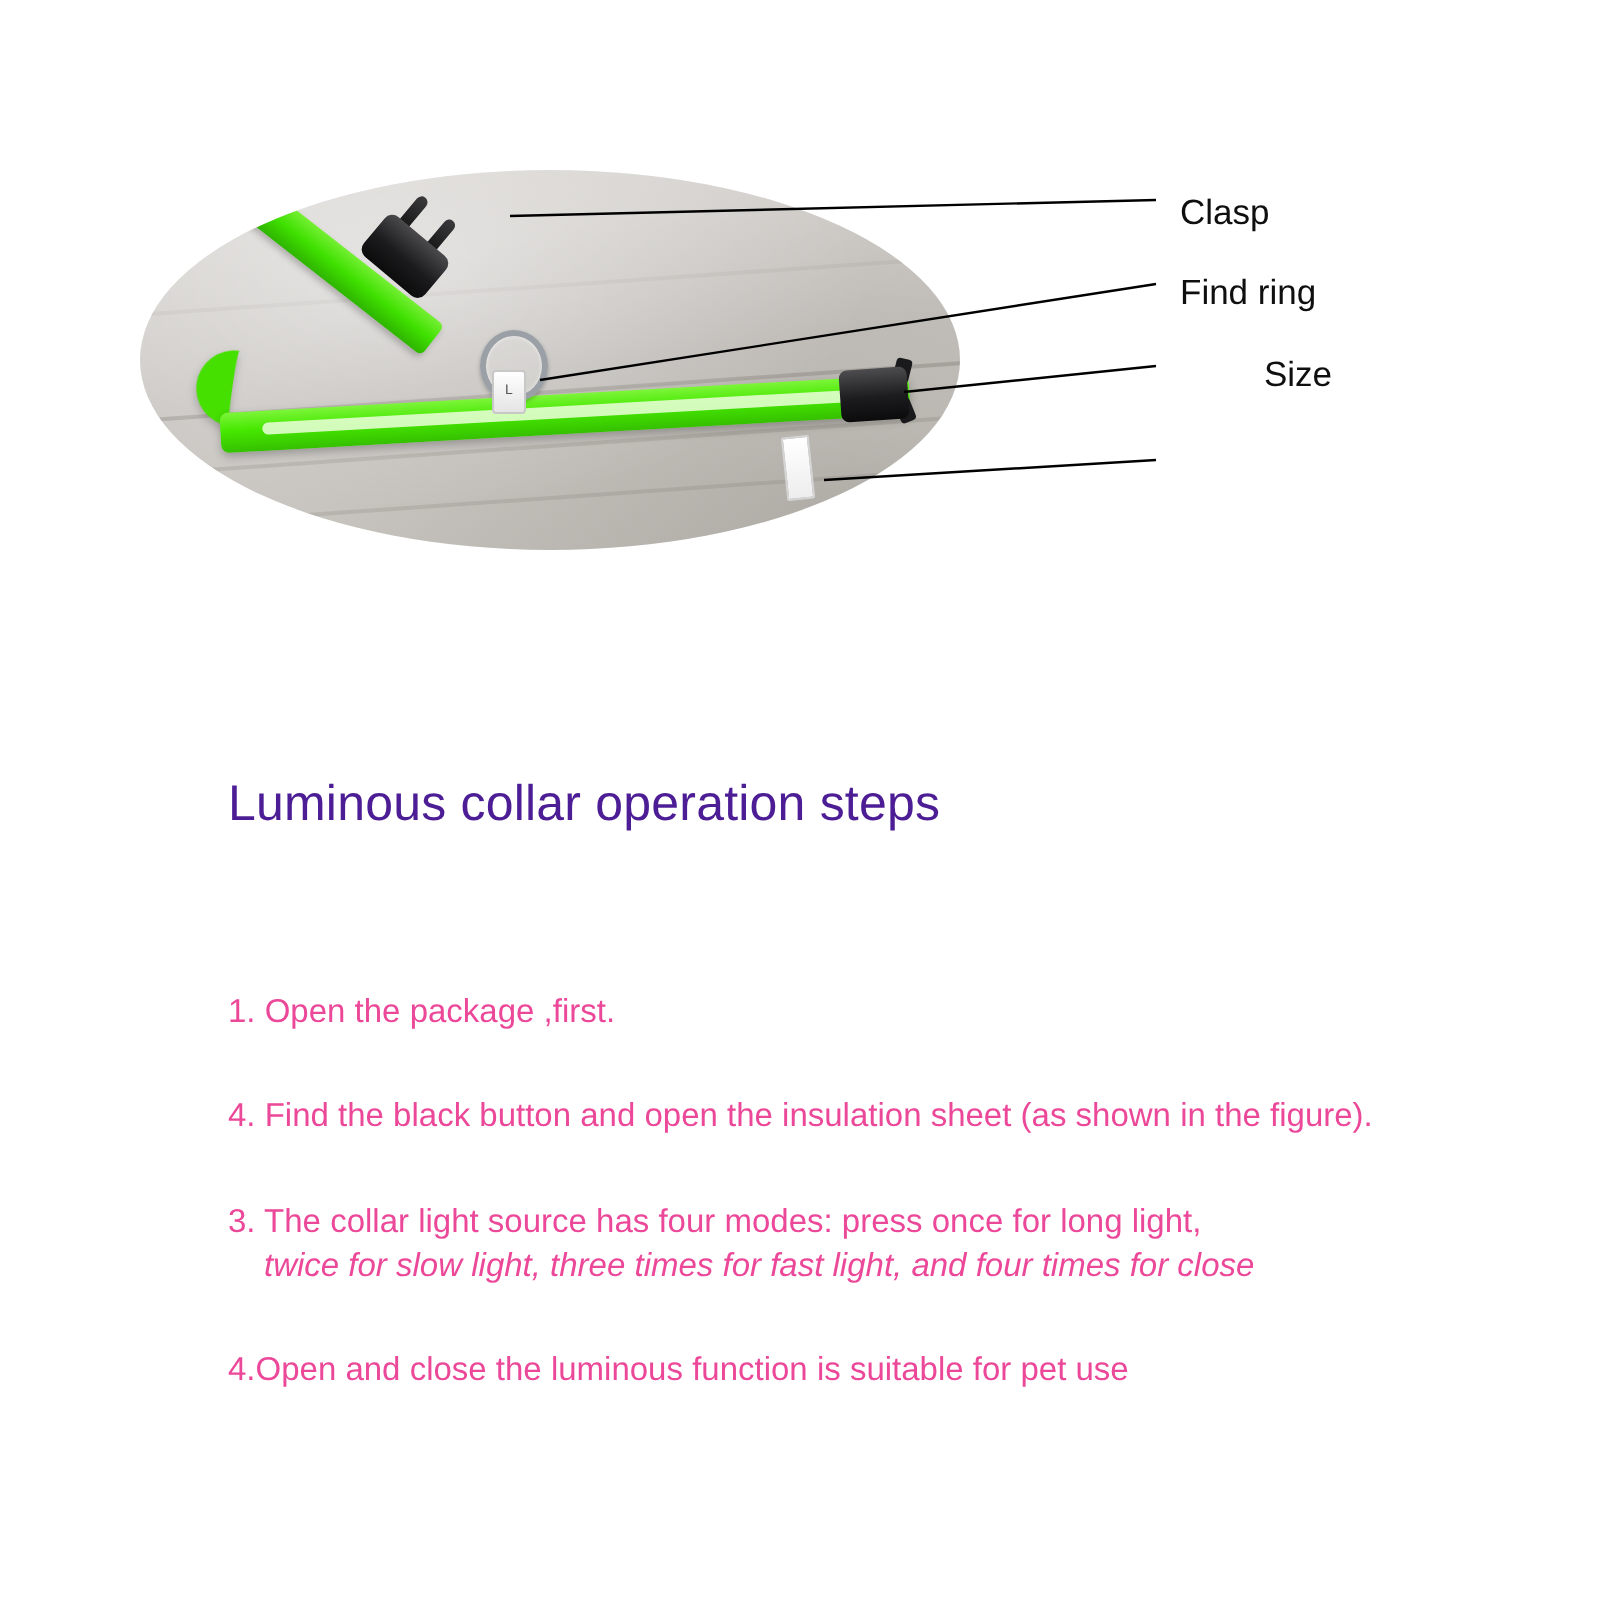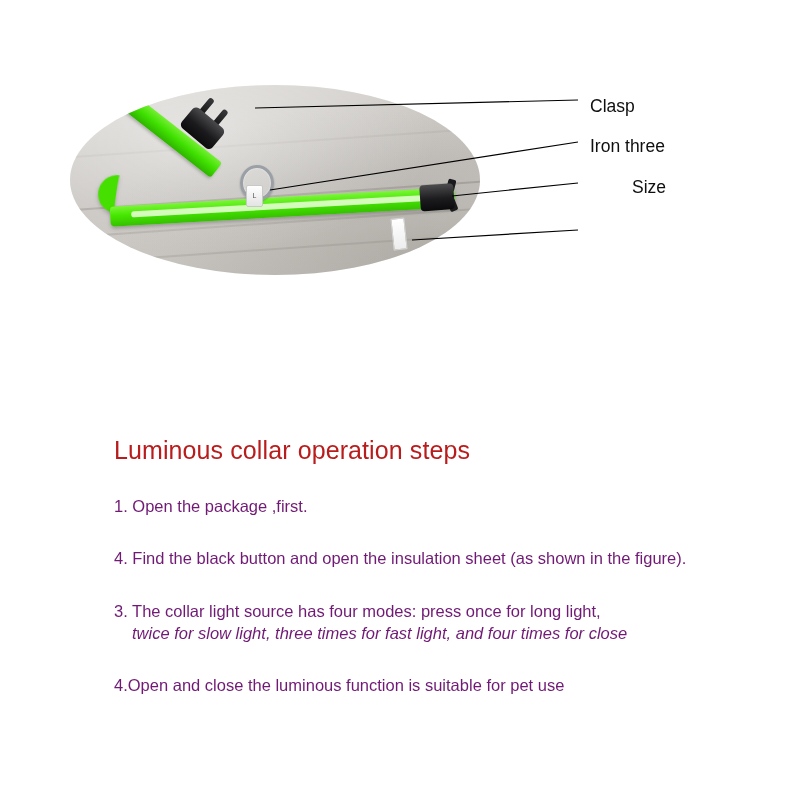--- a/index.html
+++ b/index.html
@@ -217,34 +217,33 @@
     position: absolute;
     left: 0;
     top: 340px;
     width: 800px;
   }
   .heading {
     position: absolute;
     left: 114px;
     top: 48px;
     font-size: 25px;
-    color: #b91c1c;
+    color: #4c1d95;
     letter-spacing: 0.1px;
-    margin-top: 48px;
   }
   .steps {
     position: absolute;
     left: 114px;
     top: 155px;
     width: 660px;
   }
   .step {
     font-size: 16.5px;
     line-height: 1.35;
-    color: #701a75;
+    color: #ec4899;
     margin-bottom: 30px;
   }
   .step .cont {
     display: block;
     padding-left: 18px;
     font-style: italic;
   }
   .step.s4 { margin-bottom: 12px; }
 </style>
 </head>
@@ -284,21 +283,21 @@
   </div>
 
   <svg class="leaders">
     <line x1="255" y1="108" x2="578" y2="100" stroke="#000" stroke-width="1.2"></line>
     <line x1="270" y1="190" x2="578" y2="142" stroke="#000" stroke-width="1.2"></line>
     <line x1="452" y1="196" x2="578" y2="183" stroke="#000" stroke-width="1.2"></line>
     <line x1="412" y1="240" x2="578" y2="230" stroke="#000" stroke-width="1.2"></line>
   </svg>
 
   <div class="label l1">Clasp</div>
-  <div class="label l2">Iron three</div>
+  <div class="label l2">Find ring</div>
   <div class="label l3">Size</div>
 </div>
 
 <div class="content">
   <div class="heading">Luminous collar operation steps</div>
 
   <div class="steps">
     <div class="step s1">
       <span>1. Open the package ,first.</span>
     </div>

